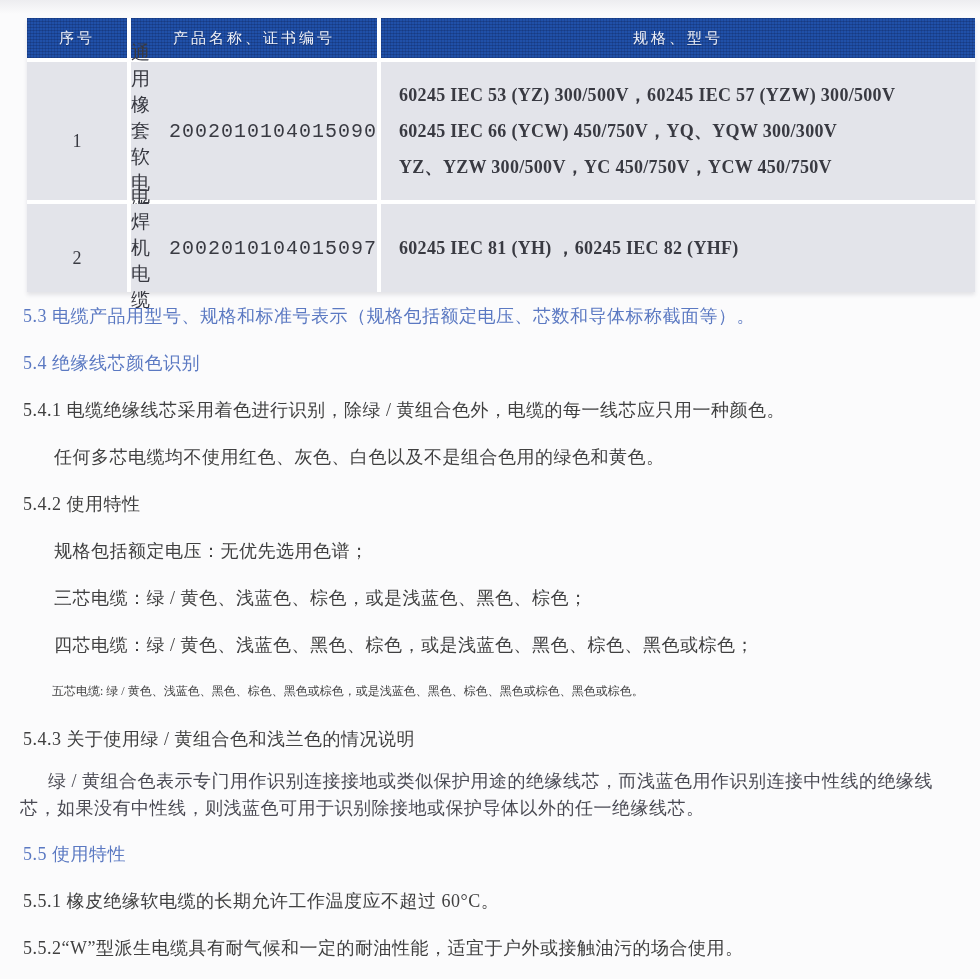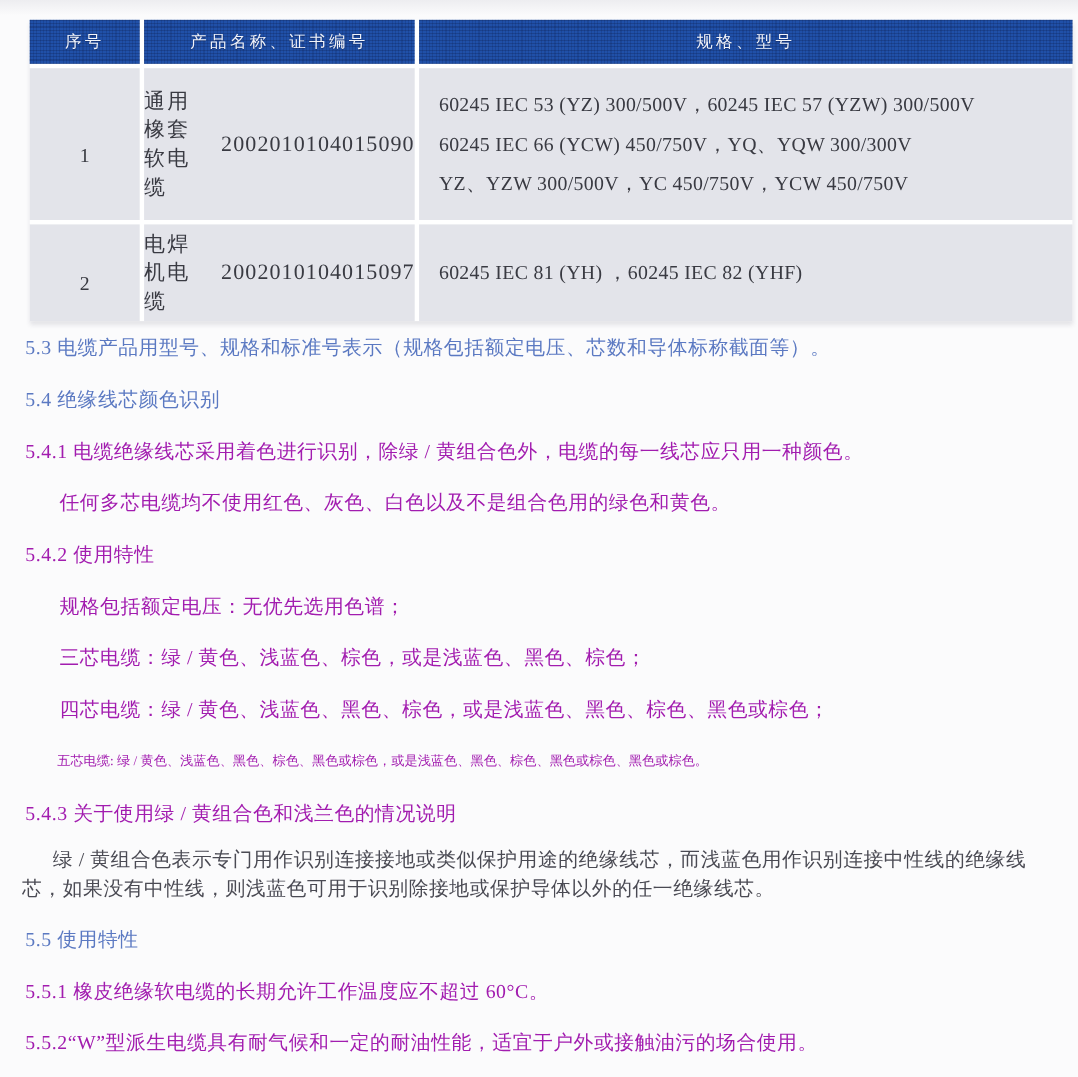--- a/index.html
+++ b/index.html
@@ -40,34 +40,35 @@
   .td { background:#e3e4ea; color:#393a42; }
   .td-no {
     display:flex; align-items:center; justify-content:center;
     font-size:18px; padding-top:20px;
   }
   .td-name {
     display:flex; align-items:center; justify-content:center;
     gap:13px;
   }
   .name-line { font-size:19px; letter-spacing:2px; }
-  .cert-line { font-size:20px; letter-spacing:1px; }
+  .cert-line { font-size:20px; letter-spacing:1px;font-family:Liberation Mono, monospace; }
   .td-specs {
     display:flex; flex-direction:column; justify-content:center;
     padding-left:18px;
+    font-weight:bold;
   }
   .spec-line { line-height:36px; font-size:18px; letter-spacing:0.3px; white-space:nowrap; }
   .row2 .spec-line { line-height:26px; }
 
   
   .content { position:absolute; left:0; top:292px; width:960px; }
   .line {
     height:47px; display:flex; align-items:center;
     padding-left:23px; font-size:18px; letter-spacing:0.5px;
-    white-space:nowrap; color:#a21caf;
+    white-space:nowrap; color:#404040;
   }
   .heading { color:#5b79c2; }
   .indent { padding-left:54px; }
   .tight { padding-left:52px; font-size:12px; letter-spacing:0; }
   .para {
     padding:6px 10px 0 20px;
     font-size:18px; line-height:27px; letter-spacing:0.5px;
     text-indent:28px; color:#4a4a53;
   }
   .mt8 { margin-top:8px; }

